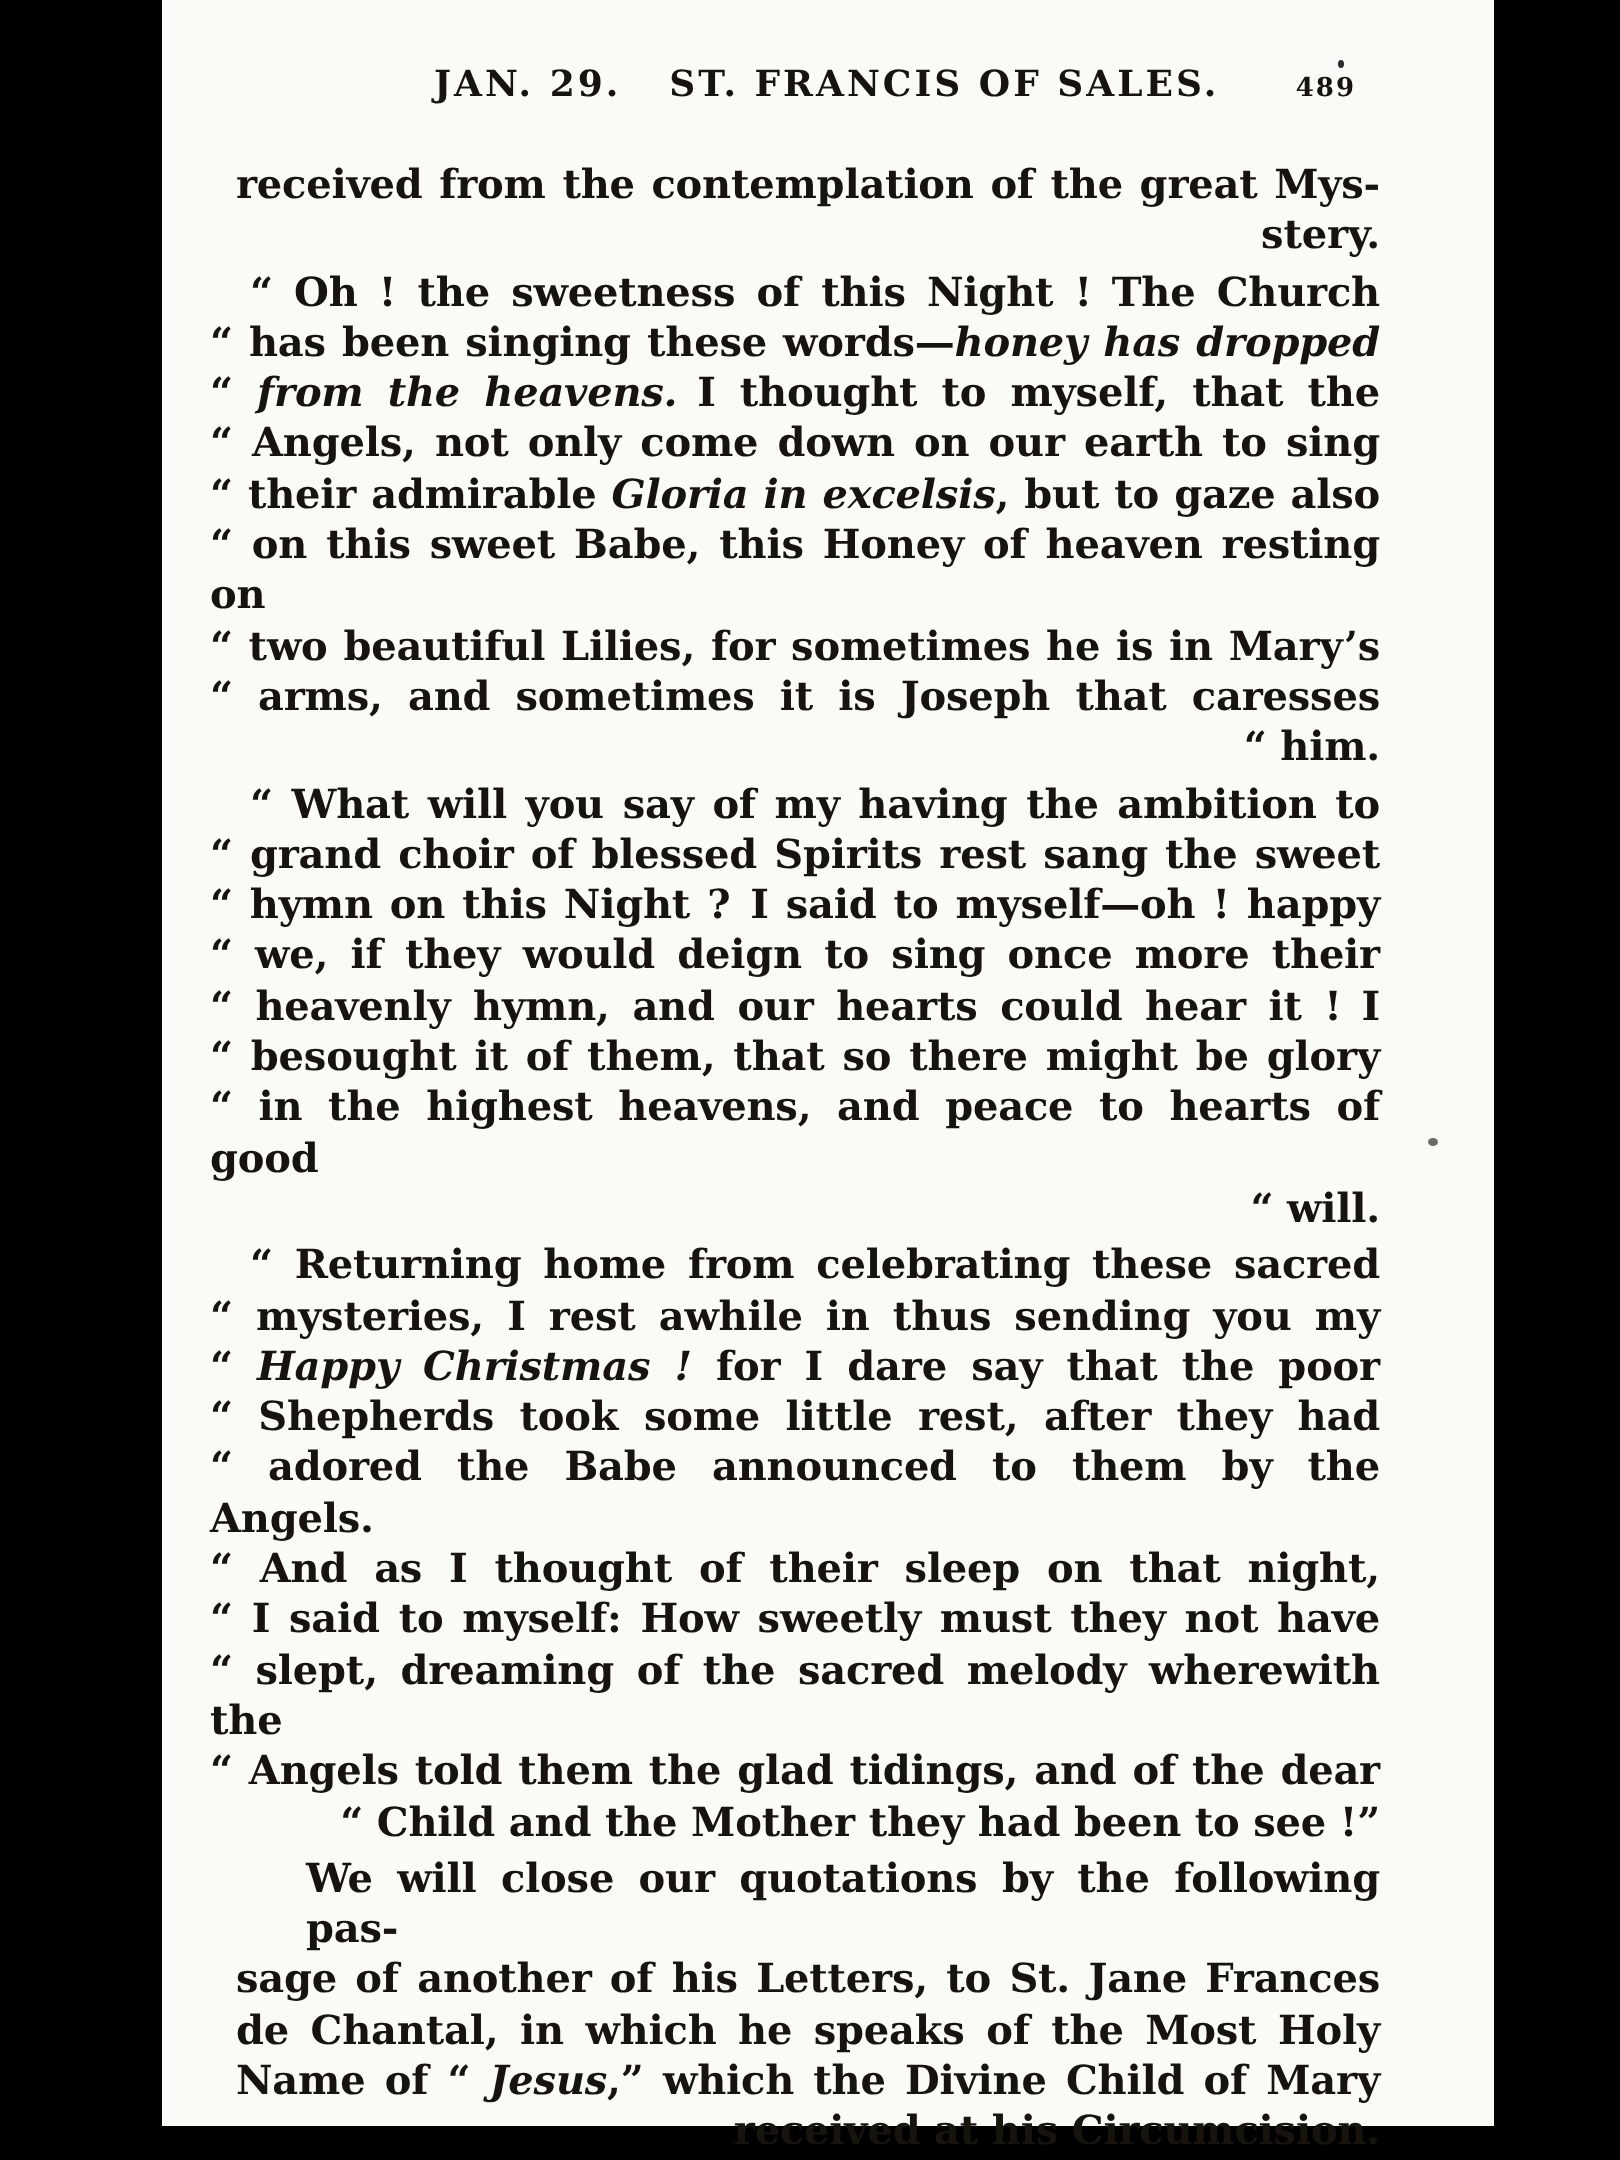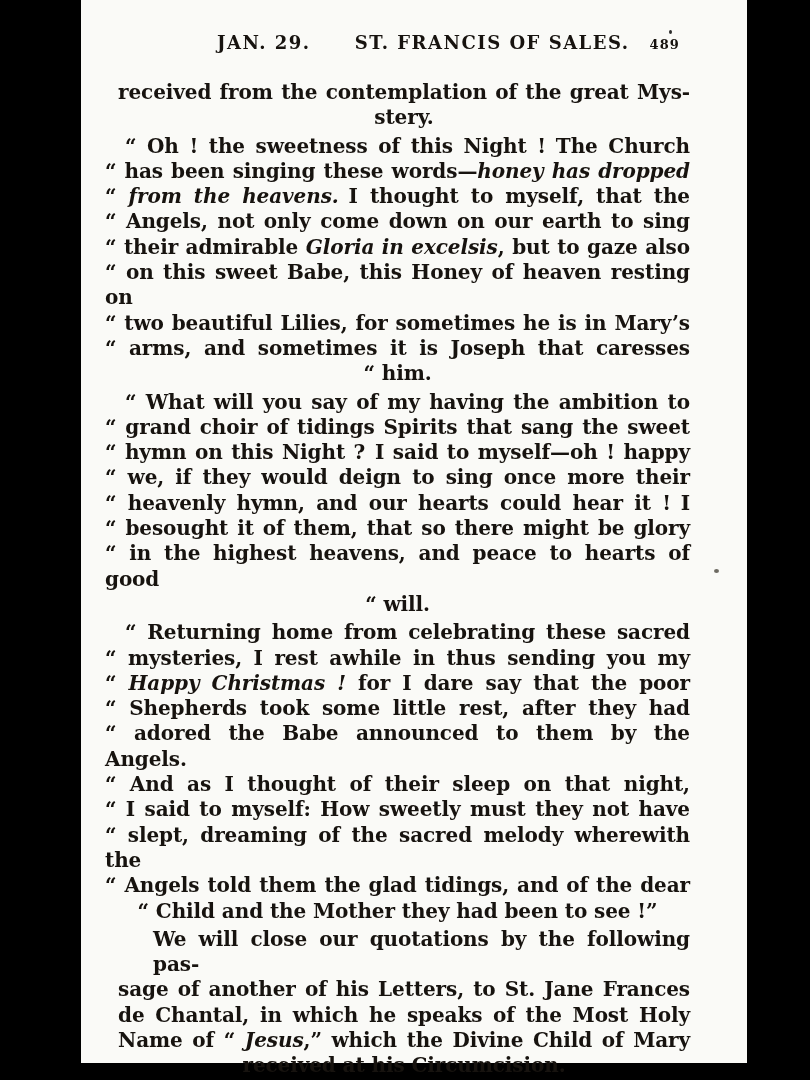--- a/index.html
+++ b/index.html
@@ -11,30 +11,30 @@
   .paper{
     position:absolute;left:81px;top:0;width:666px;height:1063px;
     background:var(--paper,#fafaf7);
   }
   .column{
     position:absolute;left:24px;top:0;width:585px;
     color:var(--ink,#17130f);
   }
   .running-header{
     display:flex;align-items:baseline;margin-top:32px;
-    font-size:18px;font-weight:700;letter-spacing:1.5px;white-space:nowrap;gap:20px;
+    font-size:18px;font-weight:700;letter-spacing:1.5px;white-space:nowrap;
   }
   .h-date{margin-left:112px}
   .h-title{margin-left:24px}
   .h-page{margin-left:auto;margin-right:12px;font-size:13px;letter-spacing:1px}
   .page-body{
     margin-top:27px;
     font-size:20px;line-height:25.3px;font-weight:600;letter-spacing:-0.1px;
   }
-  .line{text-align:center}
+  .line{text-align:right}
   .line.just{text-align:justify;text-align-last:justify;-moz-text-align-last:justify}
   .line.plain{padding-left:13px}
   .line.quote{padding-left:0}
   .line.quote-open{padding-left:20px;margin-top:3px}
   .line.para-open{padding-left:48px;margin-top:3px}
   .it{font-style:italic}
   .artifact-dot{
     position:absolute;left:588px;top:30px;width:3px;height:4px;
     background:#2b2b2b;border-radius:50%;
   }
@@ -61,21 +61,21 @@
         <div class="line quote-open just"><span>“ Oh ! the sweetness of this Night ! The Church</span></div>
         <div class="line quote just"><span>“ has been singing these words—</span><span class="it">honey has dropped</span></div>
         <div class="line quote just"><span>“ </span><span class="it">from the heavens.</span><span> I thought to myself, that the</span></div>
         <div class="line quote just"><span>“ Angels, not only come down on our earth to sing</span></div>
         <div class="line quote just"><span>“ their admirable </span><span class="it">Gloria in excelsis</span><span>, but to gaze also</span></div>
         <div class="line quote just"><span>“ on this sweet Babe, this Honey of heaven resting on</span></div>
         <div class="line quote just"><span>“ two beautiful Lilies, for sometimes he is in Mary’s</span></div>
         <div class="line quote just"><span>“ arms, and sometimes it is Joseph that caresses</span></div>
         <div class="line quote"><span>“ him.</span></div>
         <div class="line quote-open just"><span>“ What will you say of my having the ambition to</span></div>
-        <div class="line quote just"><span>“ grand choir of tidings Spirits that sang the sweet</span></div>
+        <div class="line quote just"><span>“ grand choir of blessed Spirits rest sang the sweet</span></div>
         <div class="line quote just"><span>“ hymn on this Night ? I said to myself—oh ! happy</span></div>
         <div class="line quote just"><span>“ we, if they would deign to sing once more their</span></div>
         <div class="line quote just"><span>“ heavenly hymn, and our hearts could hear it ! I</span></div>
         <div class="line quote just"><span>“ besought it of them, that so there might be glory</span></div>
         <div class="line quote just"><span>“ in the highest heavens, and peace to hearts of good</span></div>
         <div class="line quote"><span>“ will.</span></div>
         <div class="line quote-open just"><span>“ Returning home from celebrating these sacred</span></div>
         <div class="line quote just"><span>“ mysteries, I rest awhile in thus sending you my</span></div>
         <div class="line quote just"><span>“ </span><span class="it">Happy Christmas !</span><span> for I dare say that the poor</span></div>
         <div class="line quote just"><span>“ Shepherds took some little rest, after they had</span></div>

